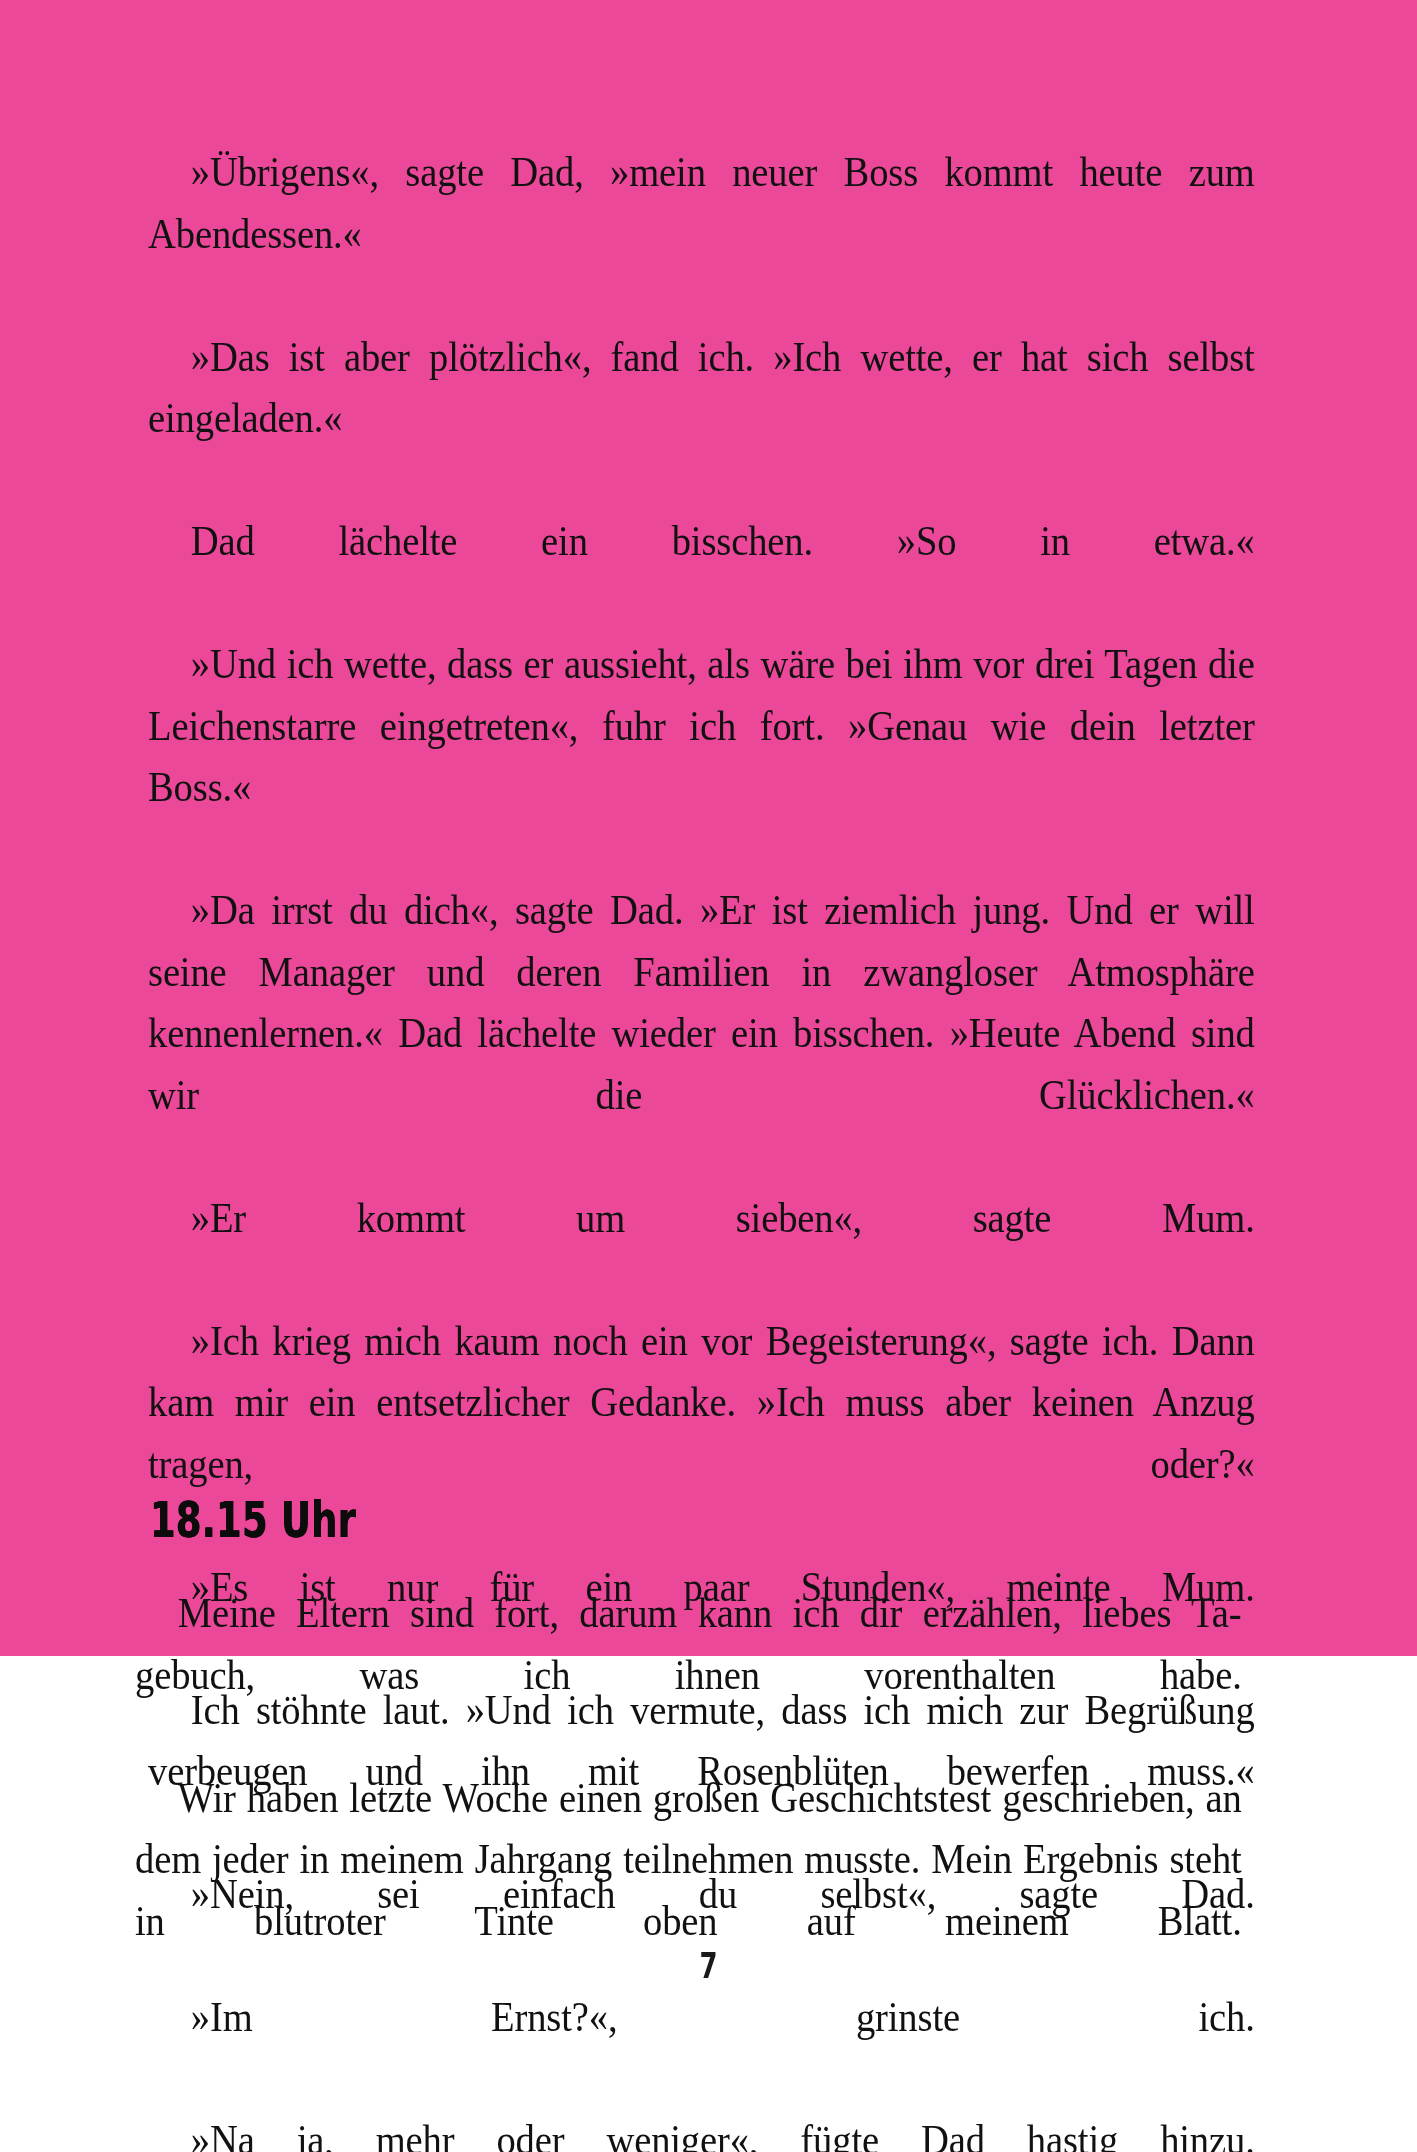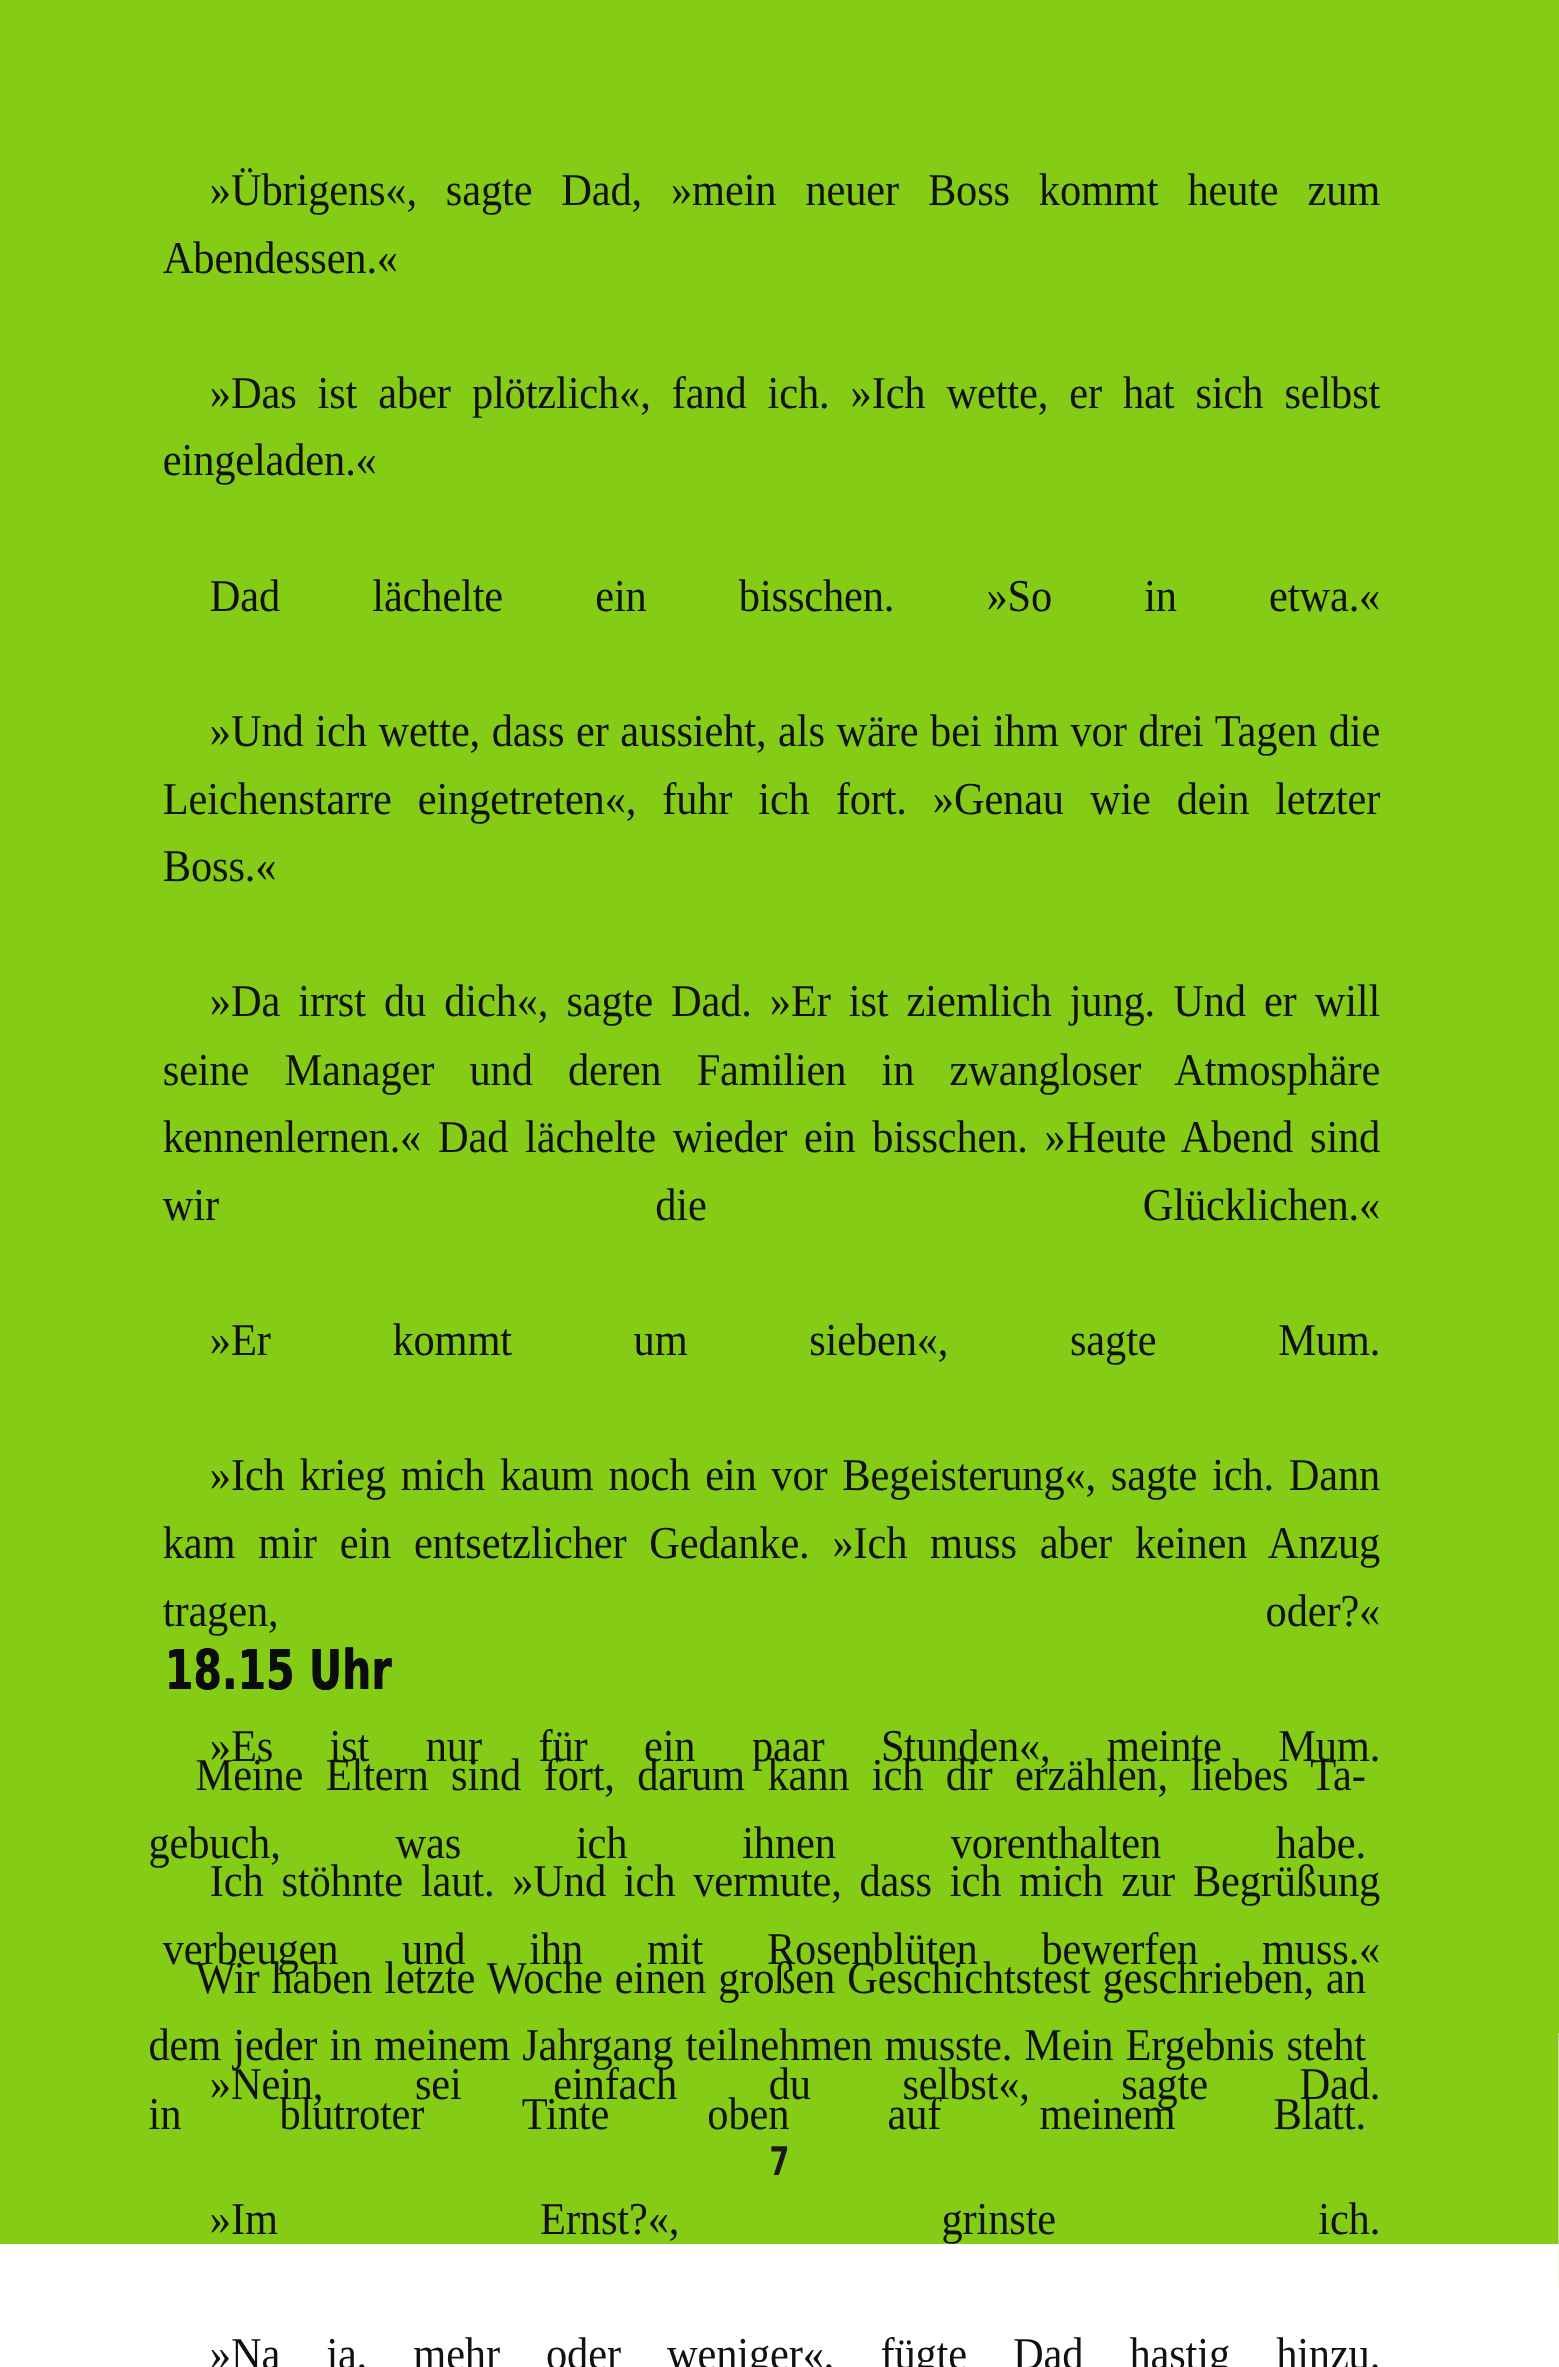--- a/index.html
+++ b/index.html
@@ -13,22 +13,22 @@
     position: relative;
     font-family: "Liberation Serif", "DejaVu Serif", serif;
     color: #111111;
     overflow: hidden;
   }
 
   .page {
     position: absolute;
     left: 0; top: 0;
     width: 1417px;
-    height: 2040px;
-    background: #84cc16;
+    height: 1656px;
+    background: #ec4899;
   }
 
   .text-block {
     position: absolute;
     left: 148px;
     top: 142px;
     width: 1108px;
   }
 
   p.para {

